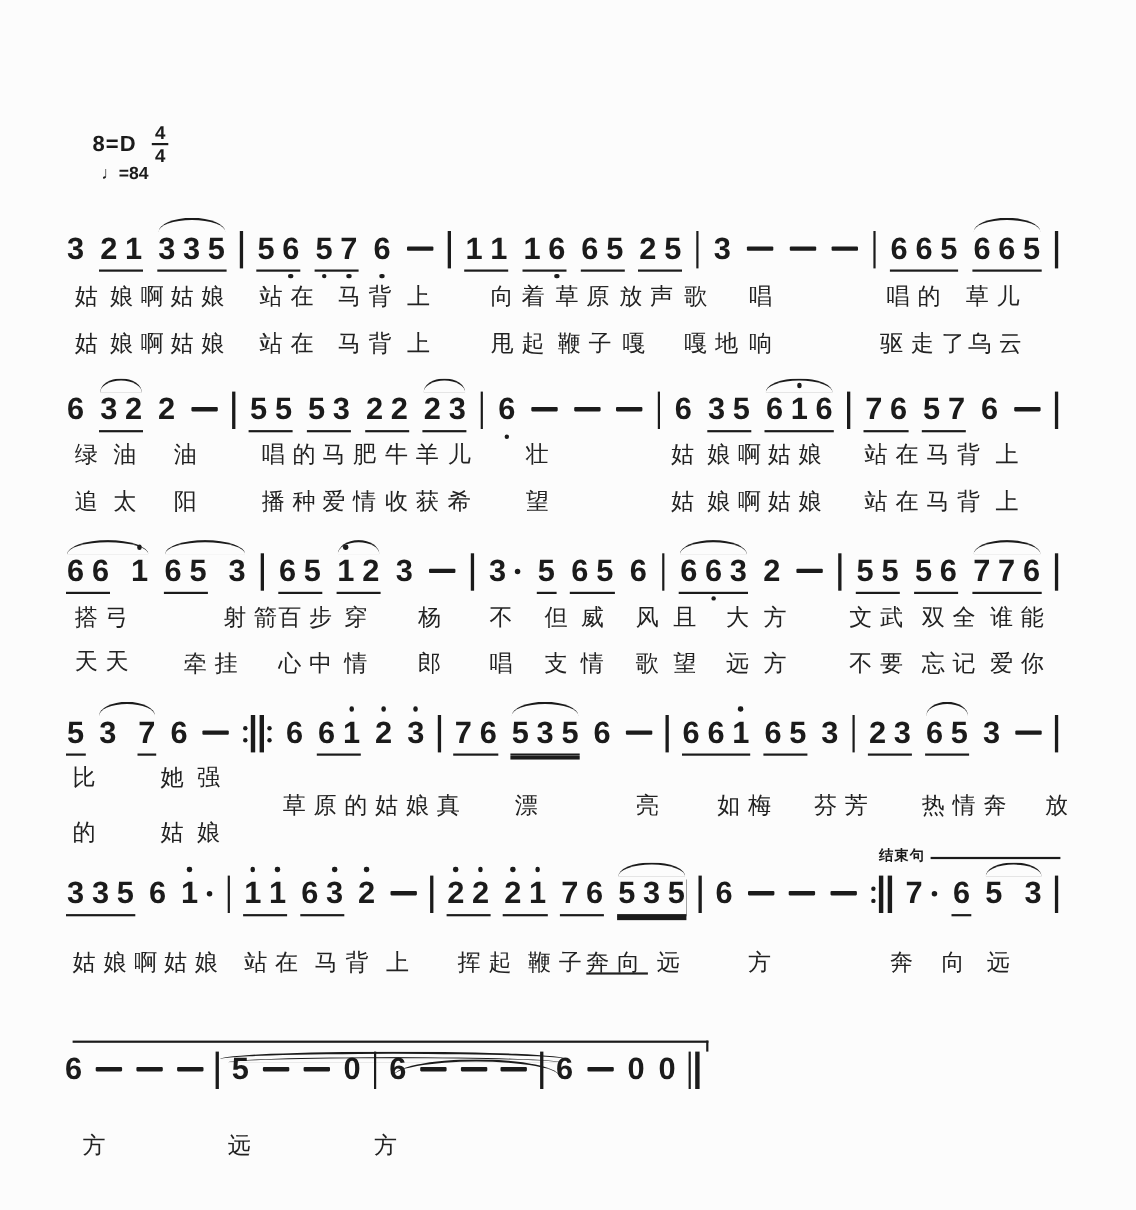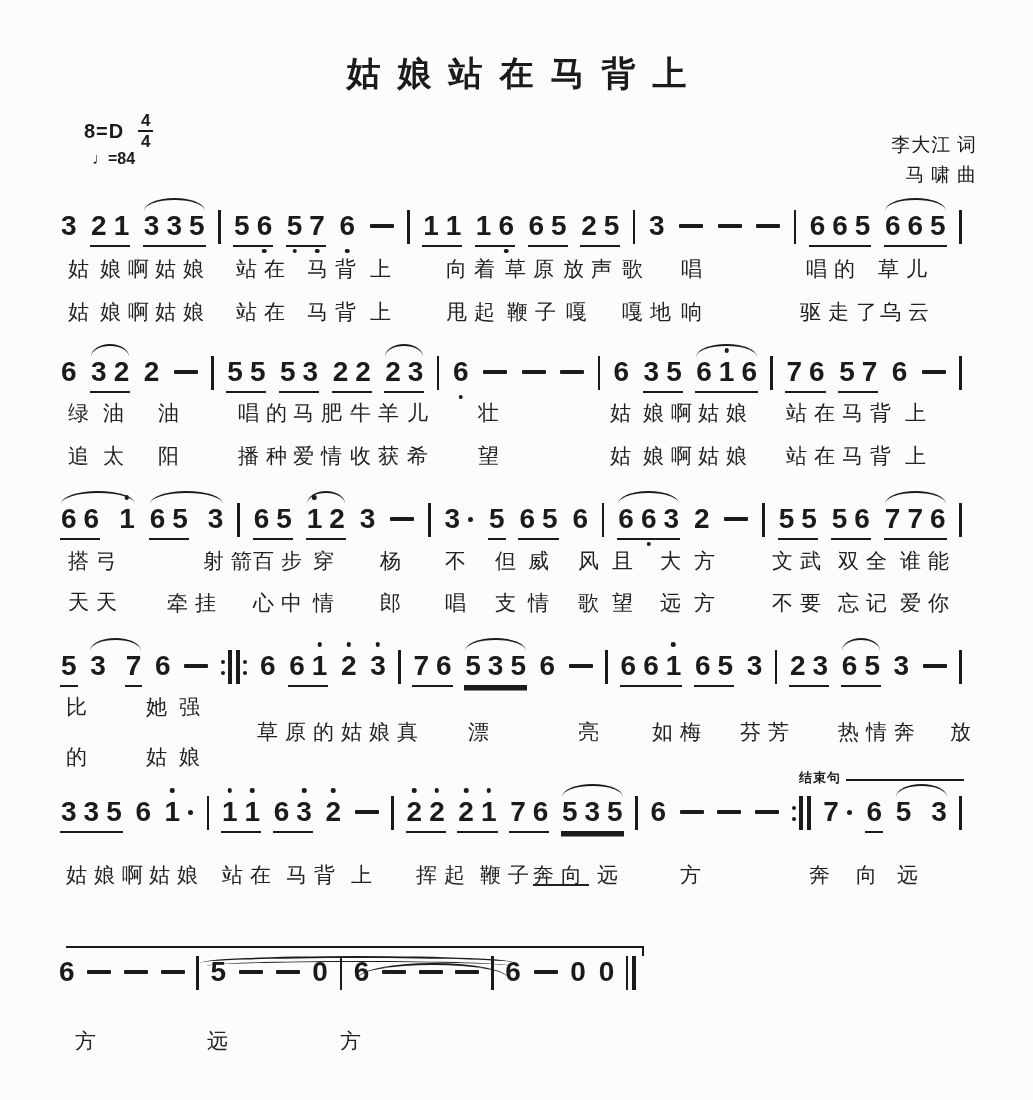--- a/index.html
+++ b/index.html
@@ -55,36 +55,31 @@
              border-top:2px solid var(--ink);border-radius:50% 50% 0 0 / 100% 100% 0 0;}
   .flat-tie2{position:absolute;top:961px;left:207px;width:303px;height:4px;
              border-top:1.6px solid var(--ink);border-radius:50% 50% 0 0 / 100% 100% 0 0;}
   .curve-tie{position:absolute;top:963px;left:357px;width:152px;height:14px;
              border-top:2.5px solid var(--ink);border-radius:50% 50% 0 0 / 100% 100% 0 0;}
 </style>
 </head>
 <body>
 
 <div id="page">
-  <div class="title">姑娘站在马背上</div>
 
   <div class="keyrow">
     <span class="keylab">8=D</span>
     <span class="meter">
       <span class="mt">4</span>
       <span class="mline"></span>
       <span class="mt">4</span>
     </span>
   </div>
   <div class="tempo">♩=84</div>
 
-  <div class="credits">
-    <div>李大江 词</div>
-    <div>马 啸 曲</div>
-  </div>
 
   <div id="score">
       <div class="sys" style="top: 196px; left: 60px; width: 902px;">
         <div class="tok">
           <div class="dg">
             <span class="d">3</span>
           </div>
         </div>
         <div class="tok">
           <div class="dg u1">

